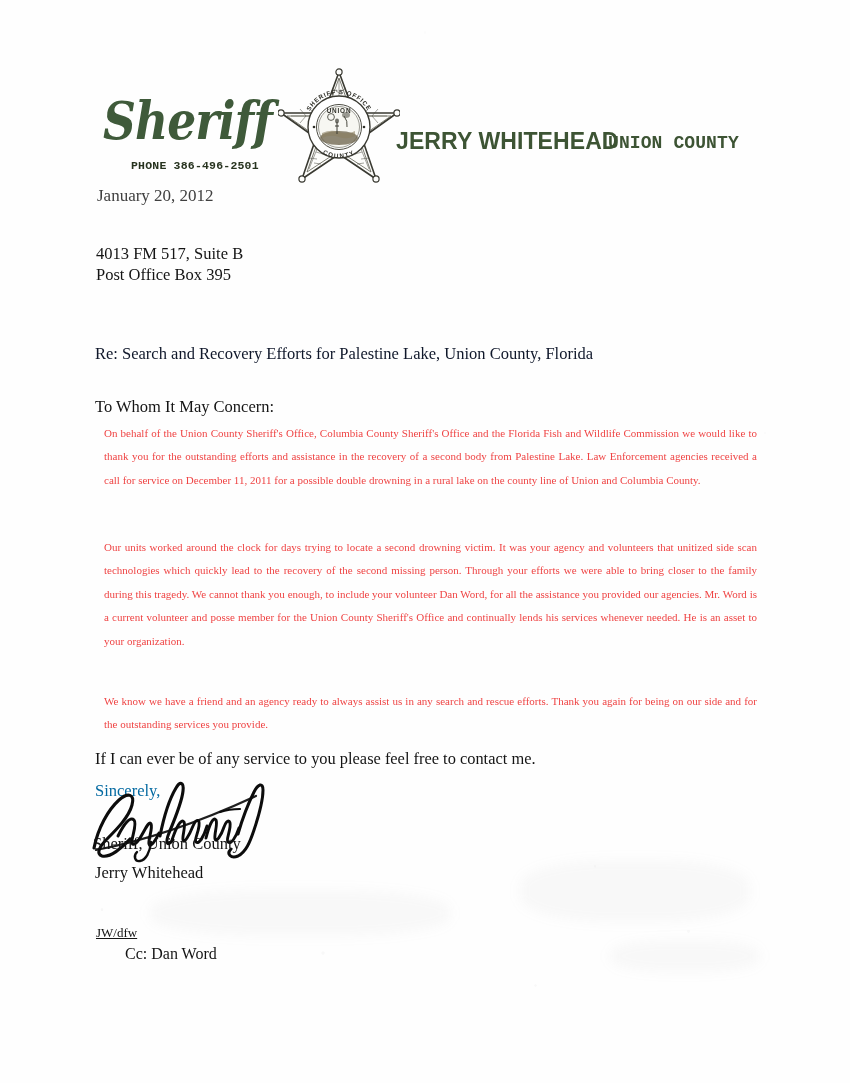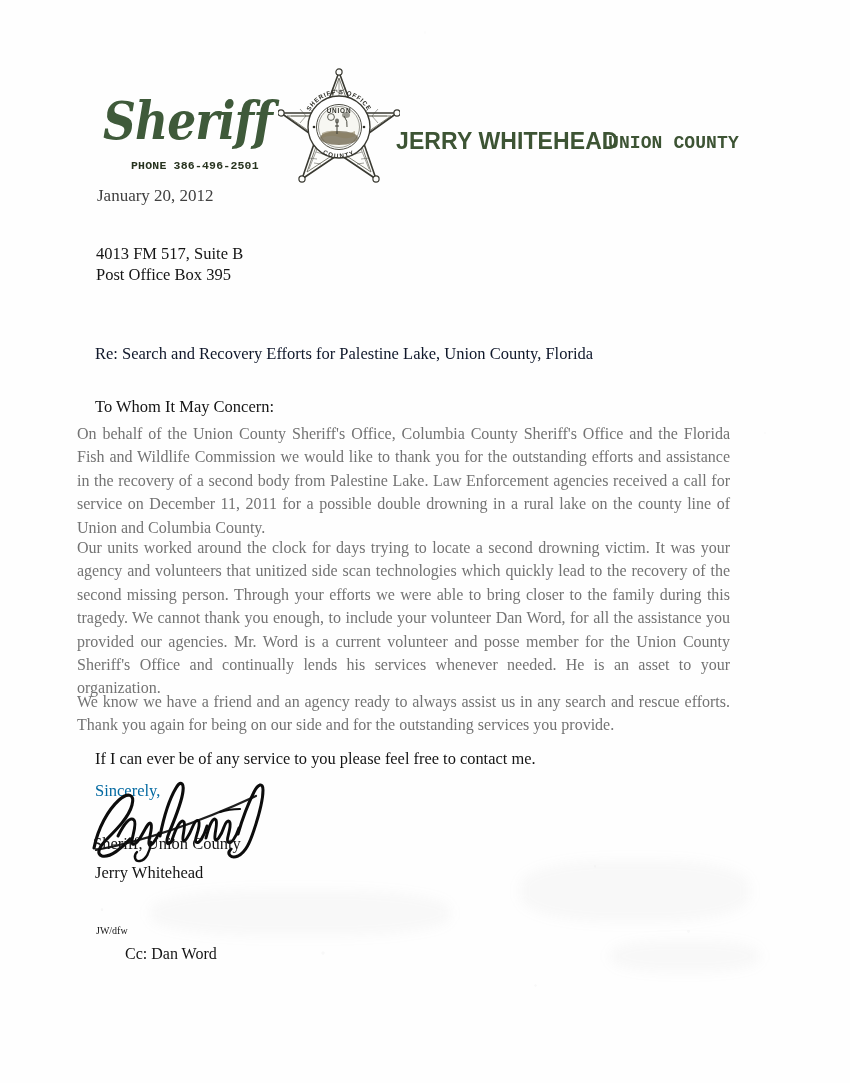--- a/index.html
+++ b/index.html
@@ -151,27 +151,27 @@
     position: absolute;
     left: 95px;
     top: 381px;
     font-size: 16.5px;
     color: #141414;
     white-space: nowrap;
     margin-top: 16px;
   }
   .body-paragraph {
     position: absolute;
-    left: 77px;
+    left: 104px;
     width: 653px;
-    font-size: 16px;
+    font-size: 11px;
     line-height: 23.4px;
     text-align: justify;
     text-justify: inter-word;
-    color: #737373;
+    color: #ef4444;
     hyphens: none;
   }
   #paragraph-1 { top: 422px; }
   #paragraph-2 { top: 536px; }
   #paragraph-3 { top: 690px; }
   #paragraph-4 {
     position: absolute;
     left: 95px;
     top: 747px;
     width: 653px;
@@ -211,23 +211,24 @@
     left: 93px;
     top: 834px;
     font-size: 16.5px;
     color: #141414;
     white-space: nowrap;
   }
   #initials-line {
     position: absolute;
     left: 96px;
     top: 925px;
-    font-size: 10px;
-    color: #141414;
-    white-space: nowrap;
+    font-size: 13px;
+    color: #141414;
+    white-space: nowrap;
+    text-decoration: underline;
   }
   #cc-line {
     position: absolute;
     left: 96px;
     top: 945px;
     font-size: 16px;
     color: #141414;
     white-space: nowrap;
     margin-left: 29px;
   }

